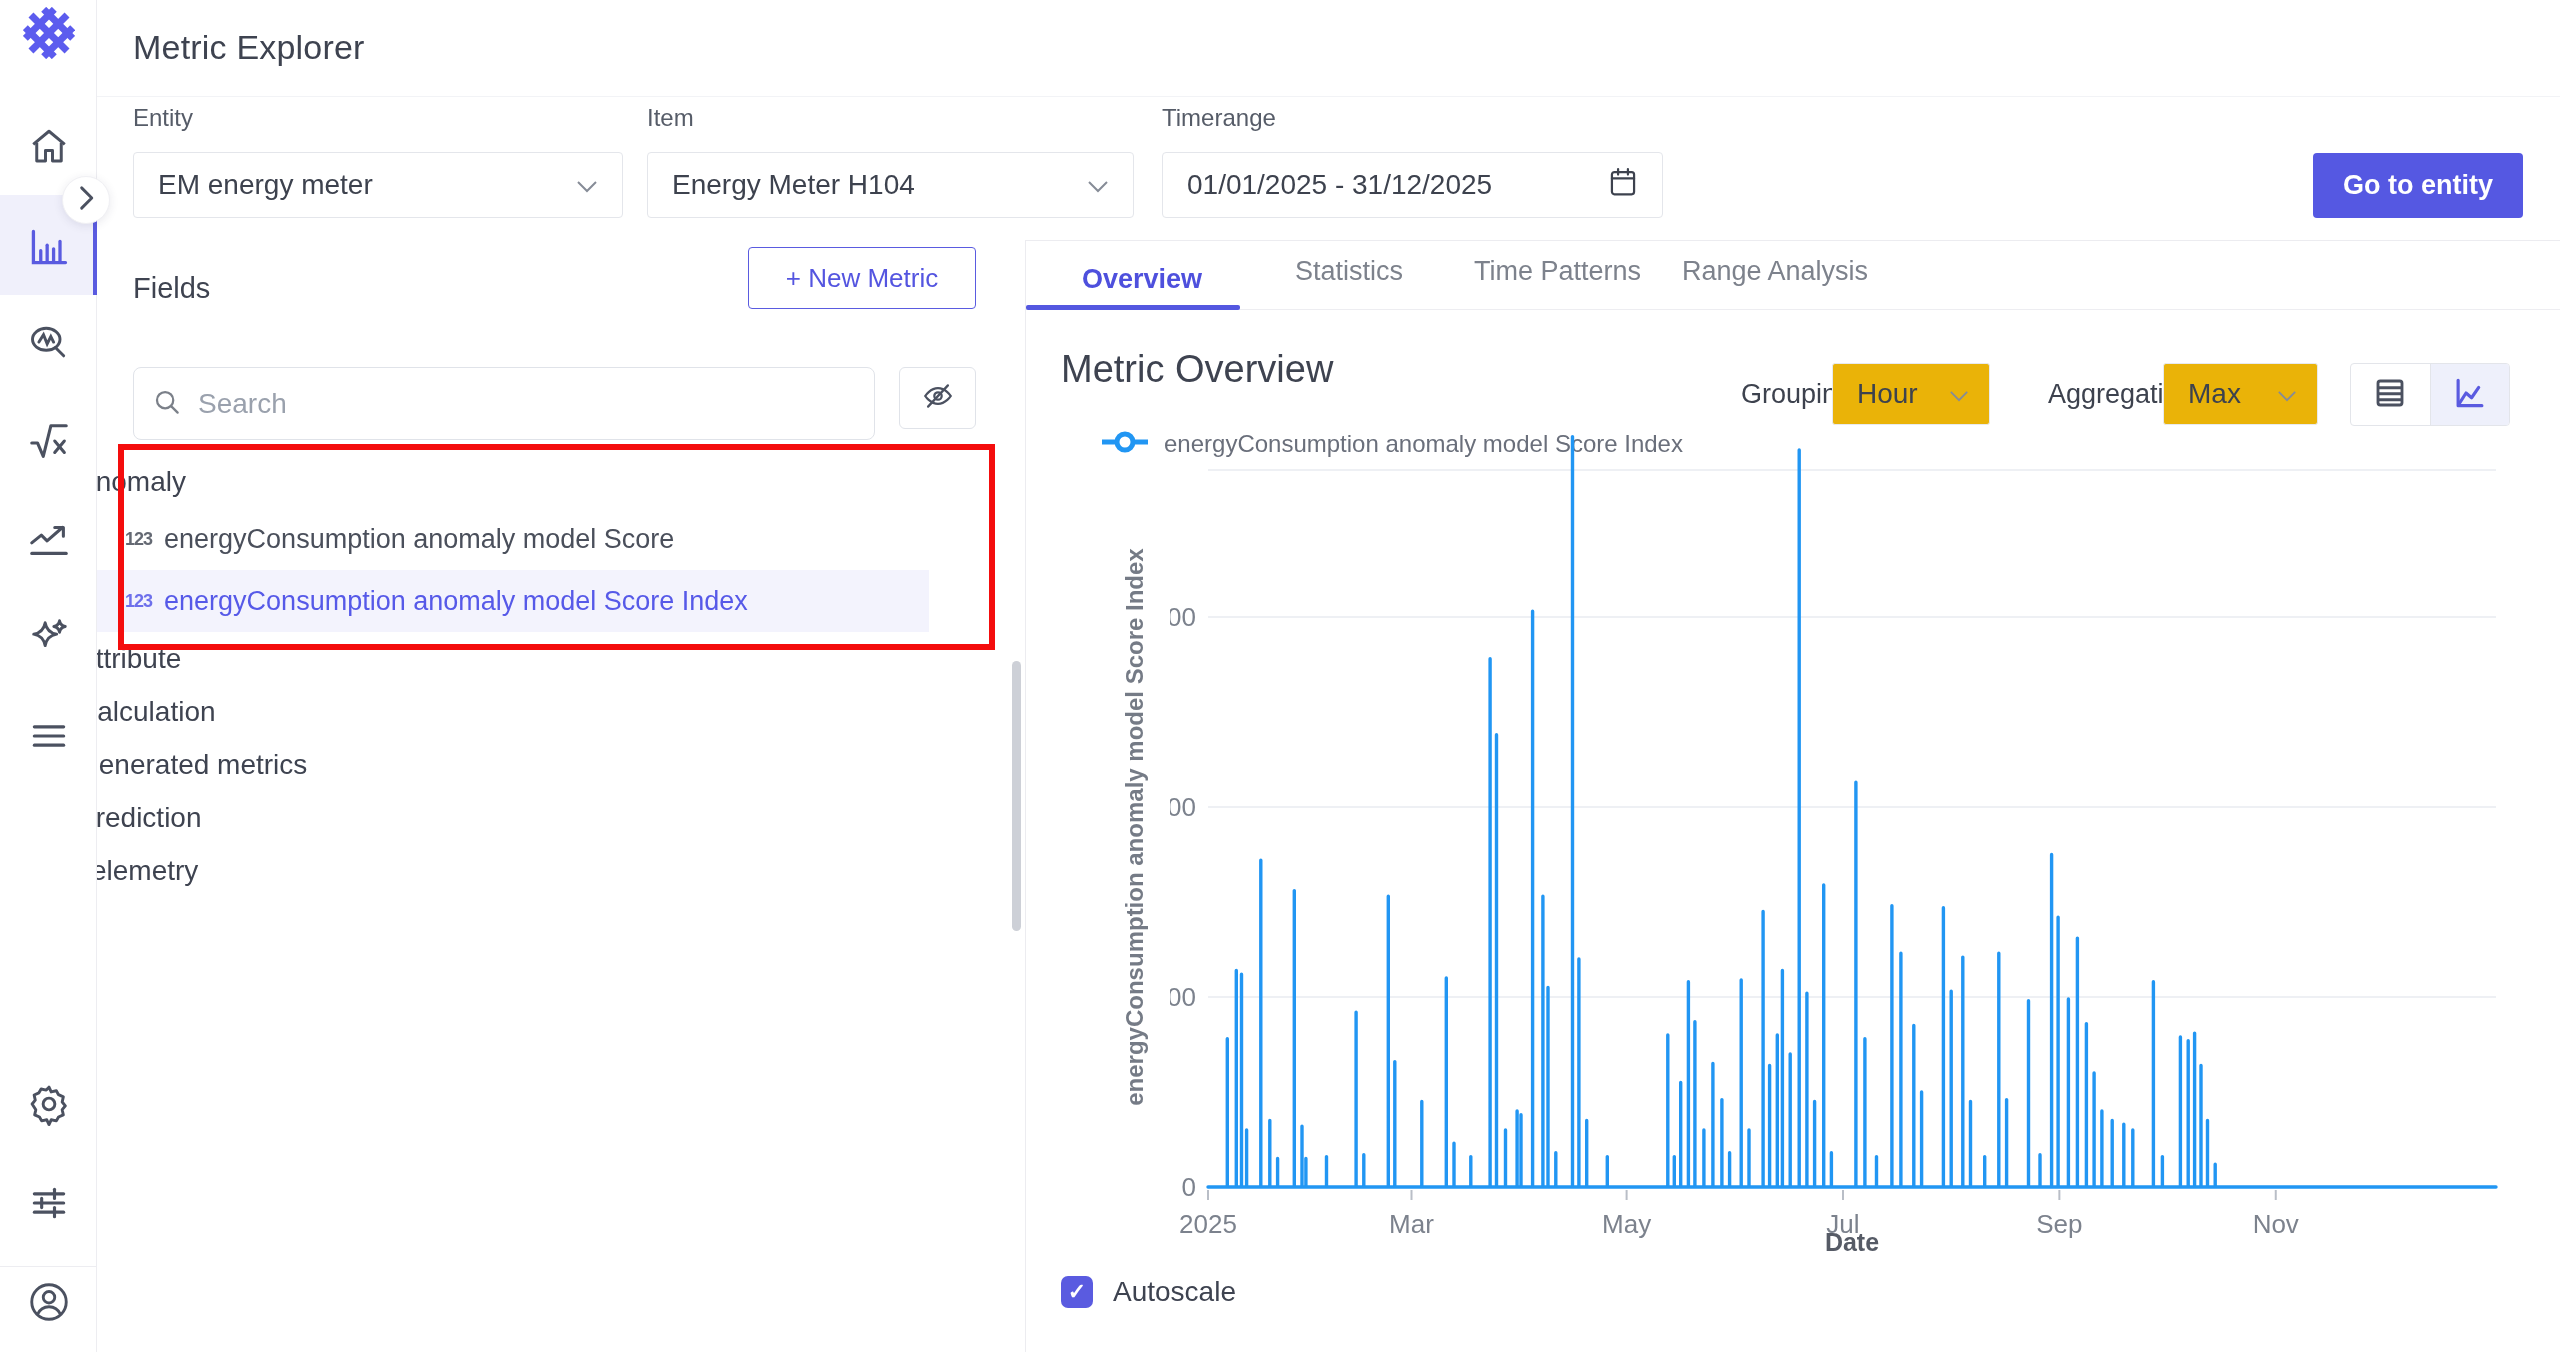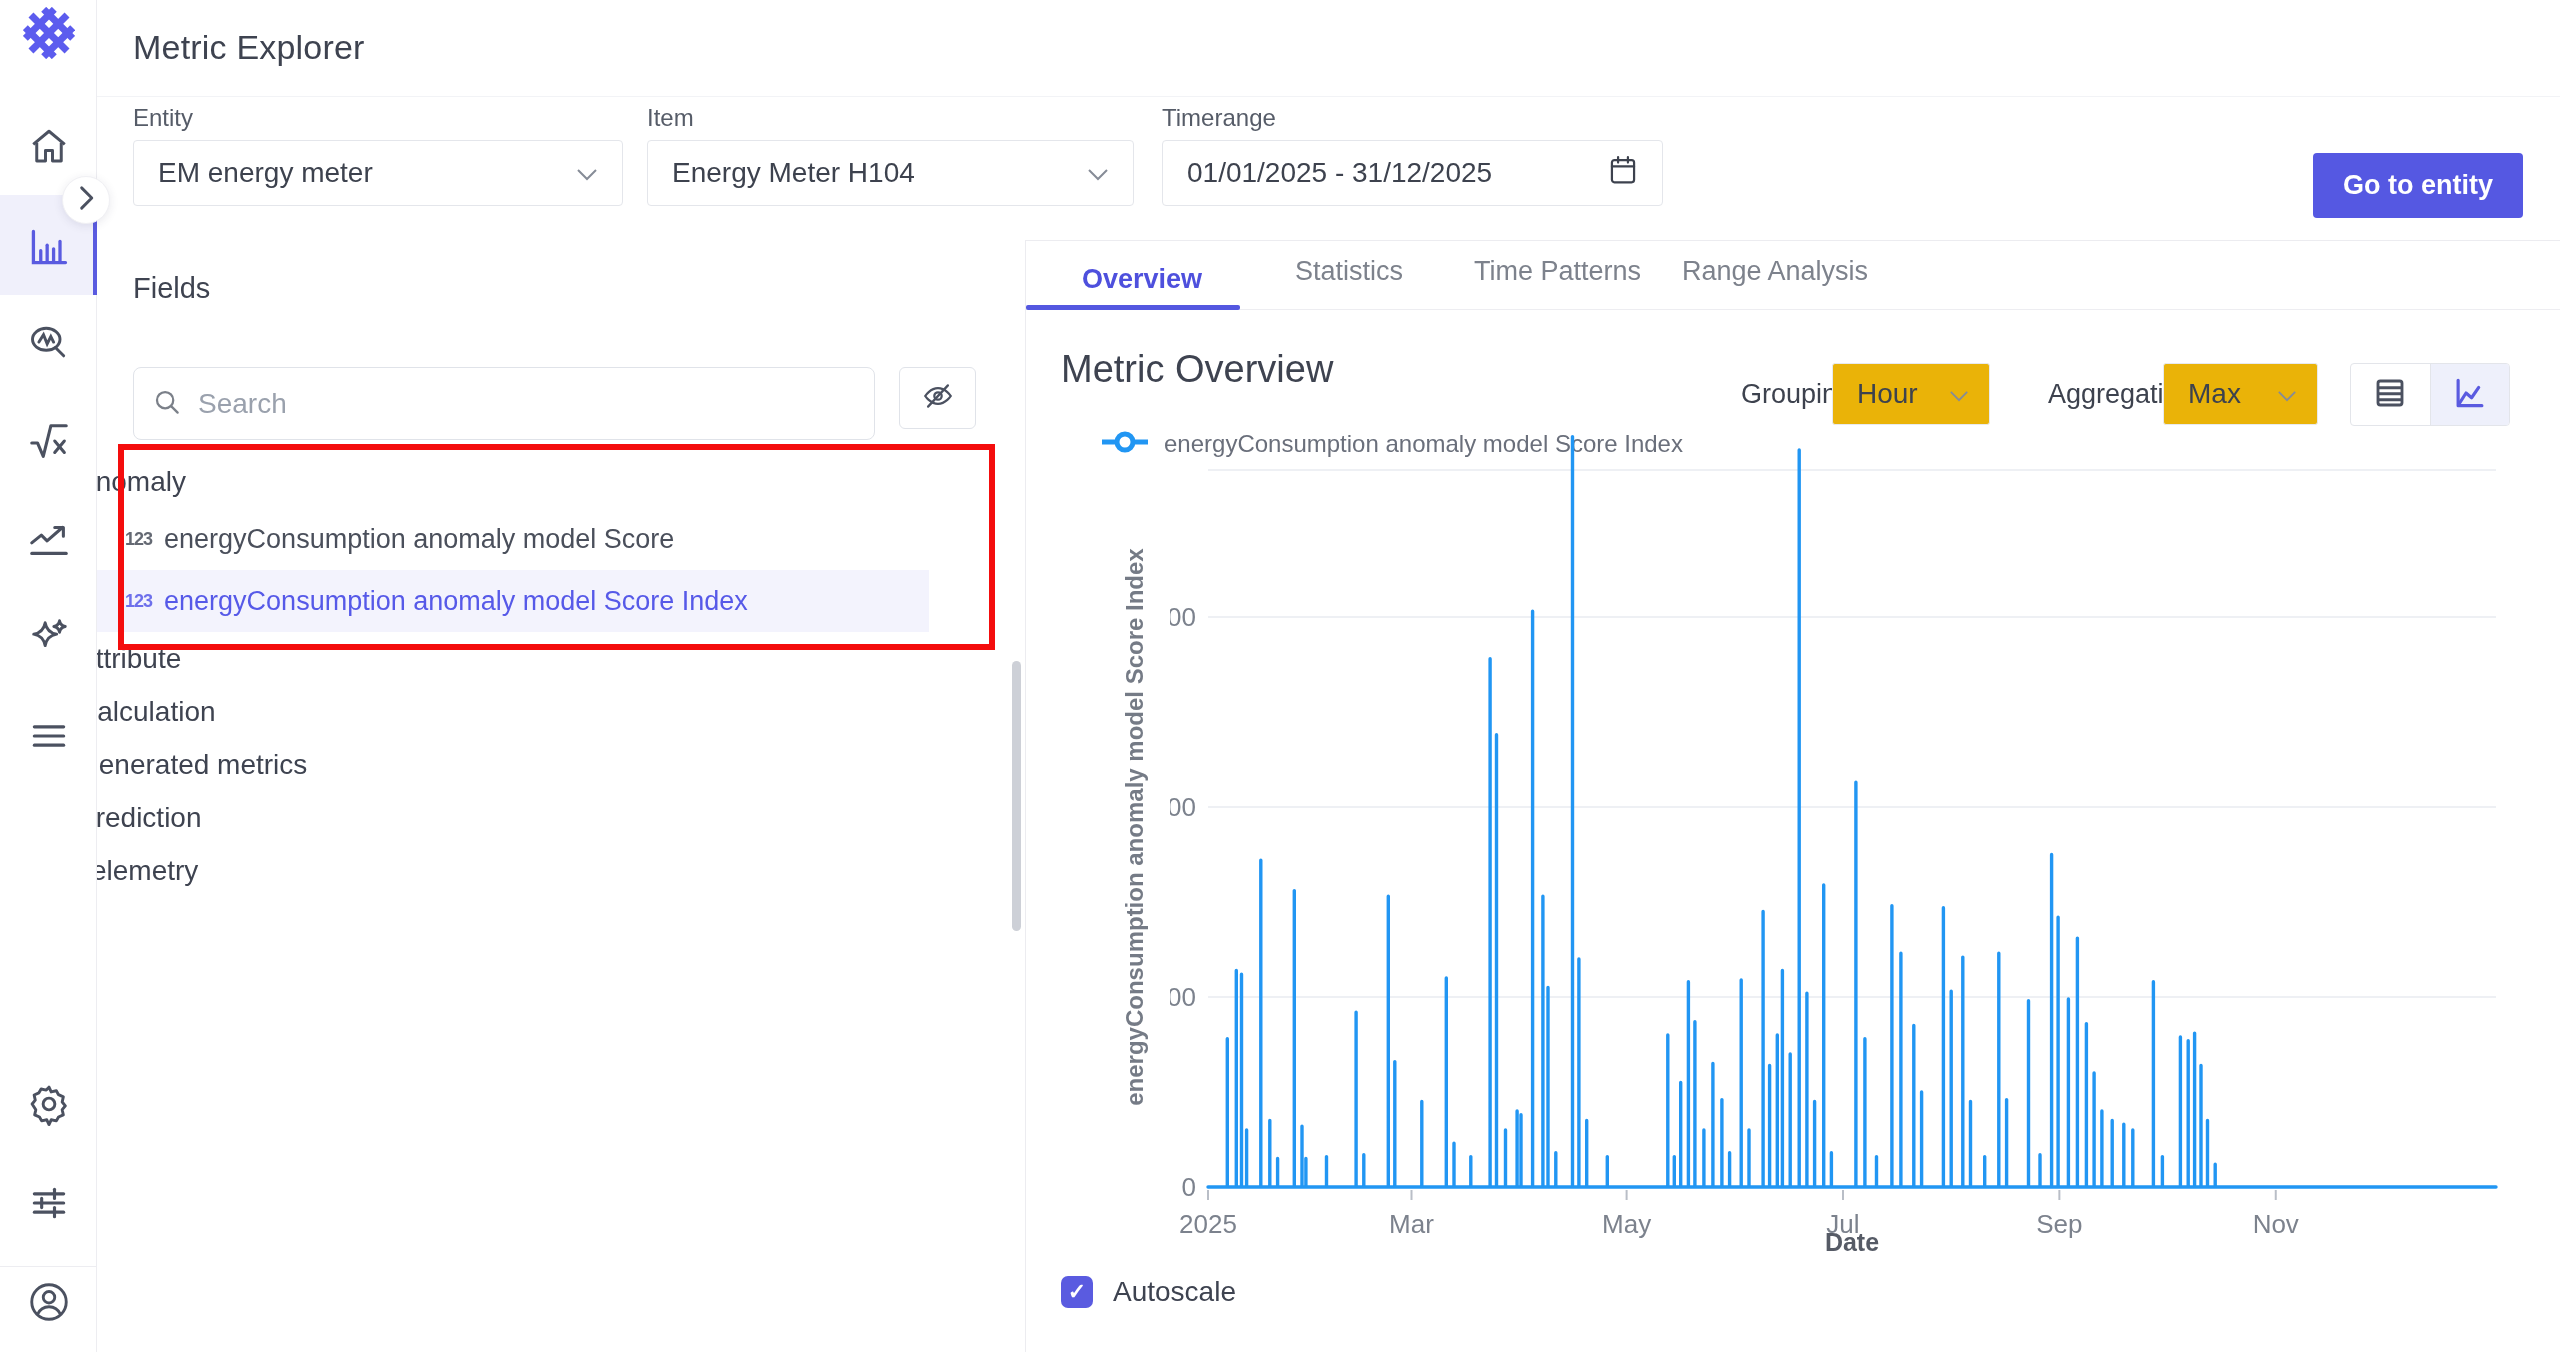--- a/index.html
+++ b/index.html
@@ -16,21 +16,21 @@
   .logo { position:absolute; left:22px; top:6px; width:54px; height:54px; display:flex; align-items:center; justify-content:center; }
   .collapse-btn { position:absolute; left:62px; top:176px; width:48px; height:48px; border-radius:50%; background:#fff;
                   border:1px solid #f0f0f4; box-shadow:0 2px 10px rgba(40,40,80,.10); display:flex; align-items:center; justify-content:center; z-index:6; }
 
   
   .page-title { position:absolute; left:133px; top:28px; font-size:34px; font-weight:500; color:#3e4350; letter-spacing:.2px; }
   .header-line { position:absolute; left:0; top:96px; width:2560px; border-top:1px solid #f2f3f6; }
 
   
   .f-label { position:absolute; top:104px; font-size:24px; color:#565c68; }
-  .f-box { position:absolute; top:140px; height:66px; background:#fff; border:1px solid #e4e6eb; border-radius:4px;
+  .f-box { position:absolute; top:152px; height:66px; background:#fff; border:1px solid #e4e6eb; border-radius:4px;
            display:flex; align-items:center; font-size:28px; color:#3d424e; padding:0 24px;gap:36px; }
   .f-box .chev { margin-left:auto; color:#868c97; }
   .go-btn { position:absolute; left:2313px; top:153px; width:210px; height:65px; background:#5558e2; color:#fff; border:none;
             border-radius:4px; font-size:27px; font-weight:700; font-family:inherit; }
   .main-divider { position:absolute; left:97px; top:240px; width:2463px; border-top:1px solid #ececf0; }
 
   
   .fields-panel { position:absolute; left:97px; top:240px; width:929px; height:1112px; background:#fff; border-right:1px solid #ececf0; }
   .fields-title { position:absolute; left:133px; top:272px; font-size:29px; color:#3e4350; }
   .new-metric-btn { position:absolute; left:748px; top:247px; width:228px; height:62px; background:#fff; border:1px solid #5a5be0;
@@ -247,20 +247,21 @@
           <line x1="16" y1="2.5" x2="16" y2="7"></line>
       </svg>
     </span>
   </div>
 
   <button class="go-btn">Go to entity</button>
   <div class="main-divider"></div>
 
   <section class="fields-panel"></section>
   <div class="fields-title">Fields</div>
+  <button class="new-metric-btn">+ New Metric</button>
 
   <div class="search-box">
     <span>
       <svg width="30" height="30" viewBox="0 0 24 24" fill="none" stroke="#7b8089" stroke-width="1.8" stroke-linecap="round">
         <circle cx="10.5" cy="10.5" r="6.5"></circle>
           <line x1="15.5" y1="15.5" x2="20.5" y2="20.5"></line>
       </svg>
     </span>
     <input type="text" placeholder="Search" style="">
   </div>

